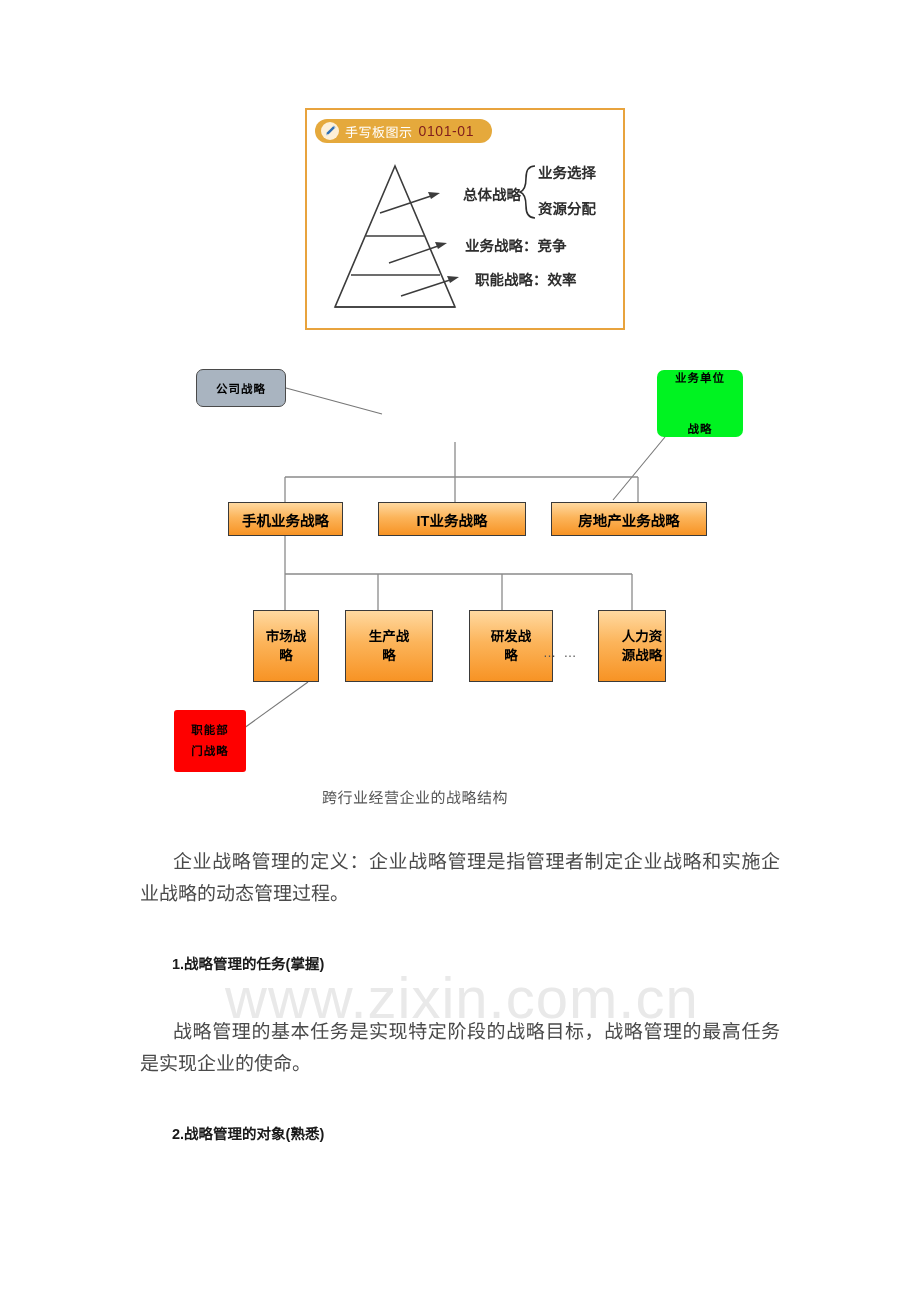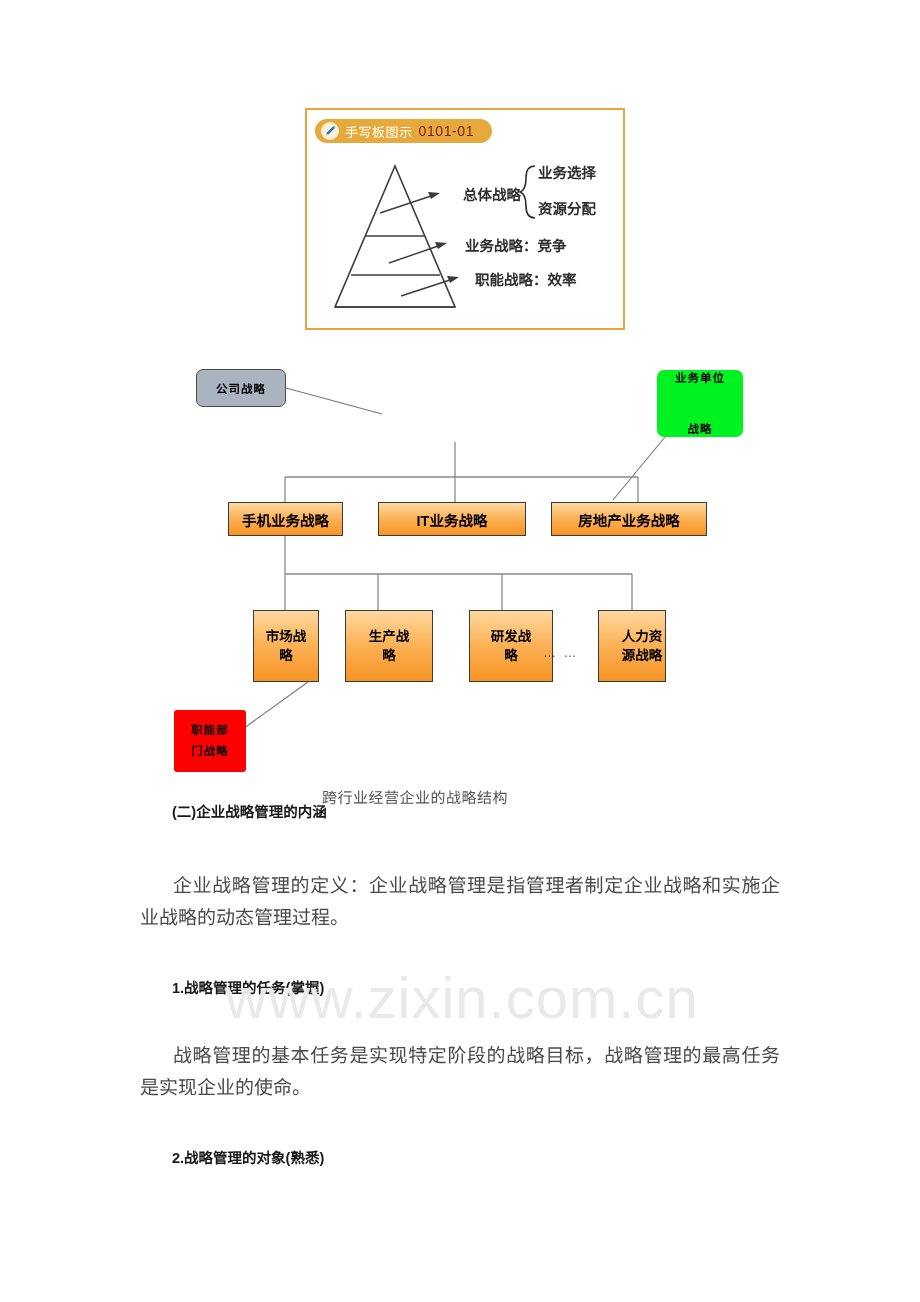--- a/index.html
+++ b/index.html
@@ -321,21 +321,20 @@
     <span>人力资</span>
     <span>源战略</span>
   </div>
 
   <div class="ellipsis-dots" style="left:543px; top:293px;">… …</div>
 
   <div class="org-caption" style="left:322px; top:402px;margin-top:32px;">跨行业经营企业的战略结构</div>
 </div>
 
 <div class="article">
-  <h3 class="art-heading">(二)企业战略管理的内涵</h3>
   <div class="gap-a"></div>
   <p class="art-para">企业战略管理的定义：企业战略管理是指管理者制定企业战略和实施企业战略的动态管理过程。</p>
   <div class="gap-b"></div>
   <h3 class="art-heading">1.战略管理的任务(掌握)</h3>
   <div class="gap-c"></div>
   <p class="art-para">战略管理的基本任务是实现特定阶段的战略目标，战略管理的最高任务是实现企业的使命。</p>
   <div class="gap-d"></div>
   <h3 class="art-heading">2.战略管理的对象(熟悉)</h3>
 </div>
 

